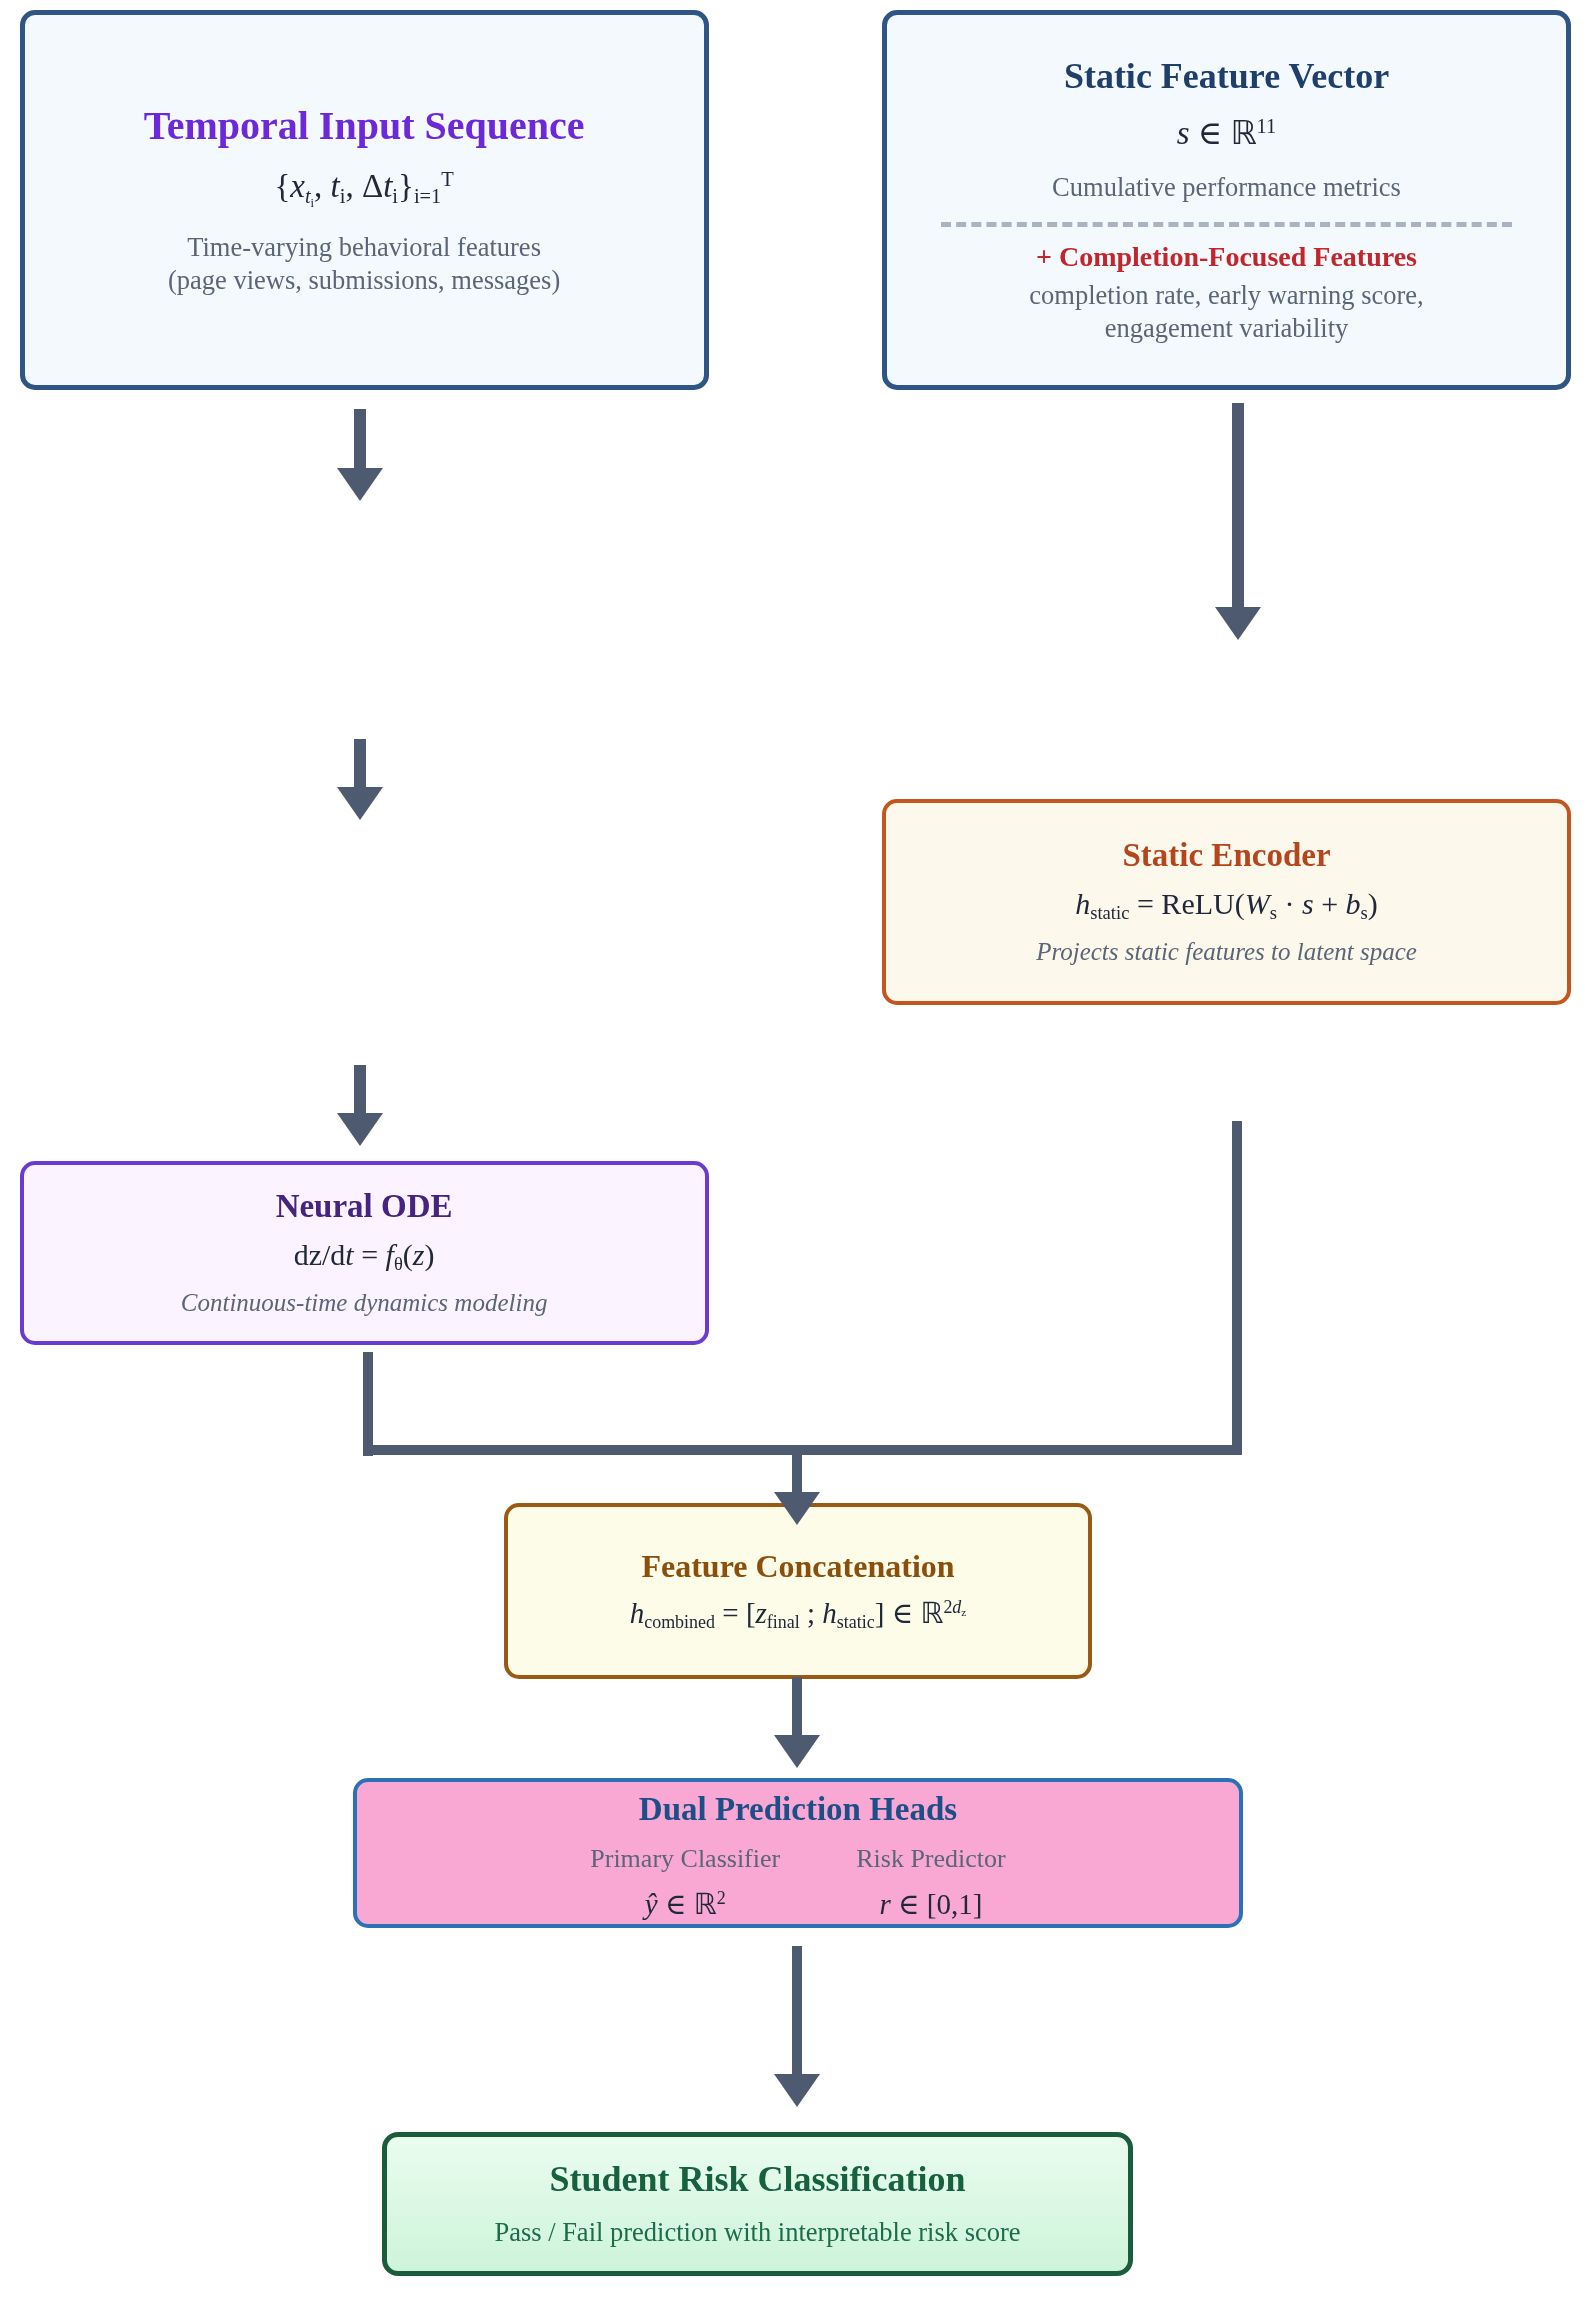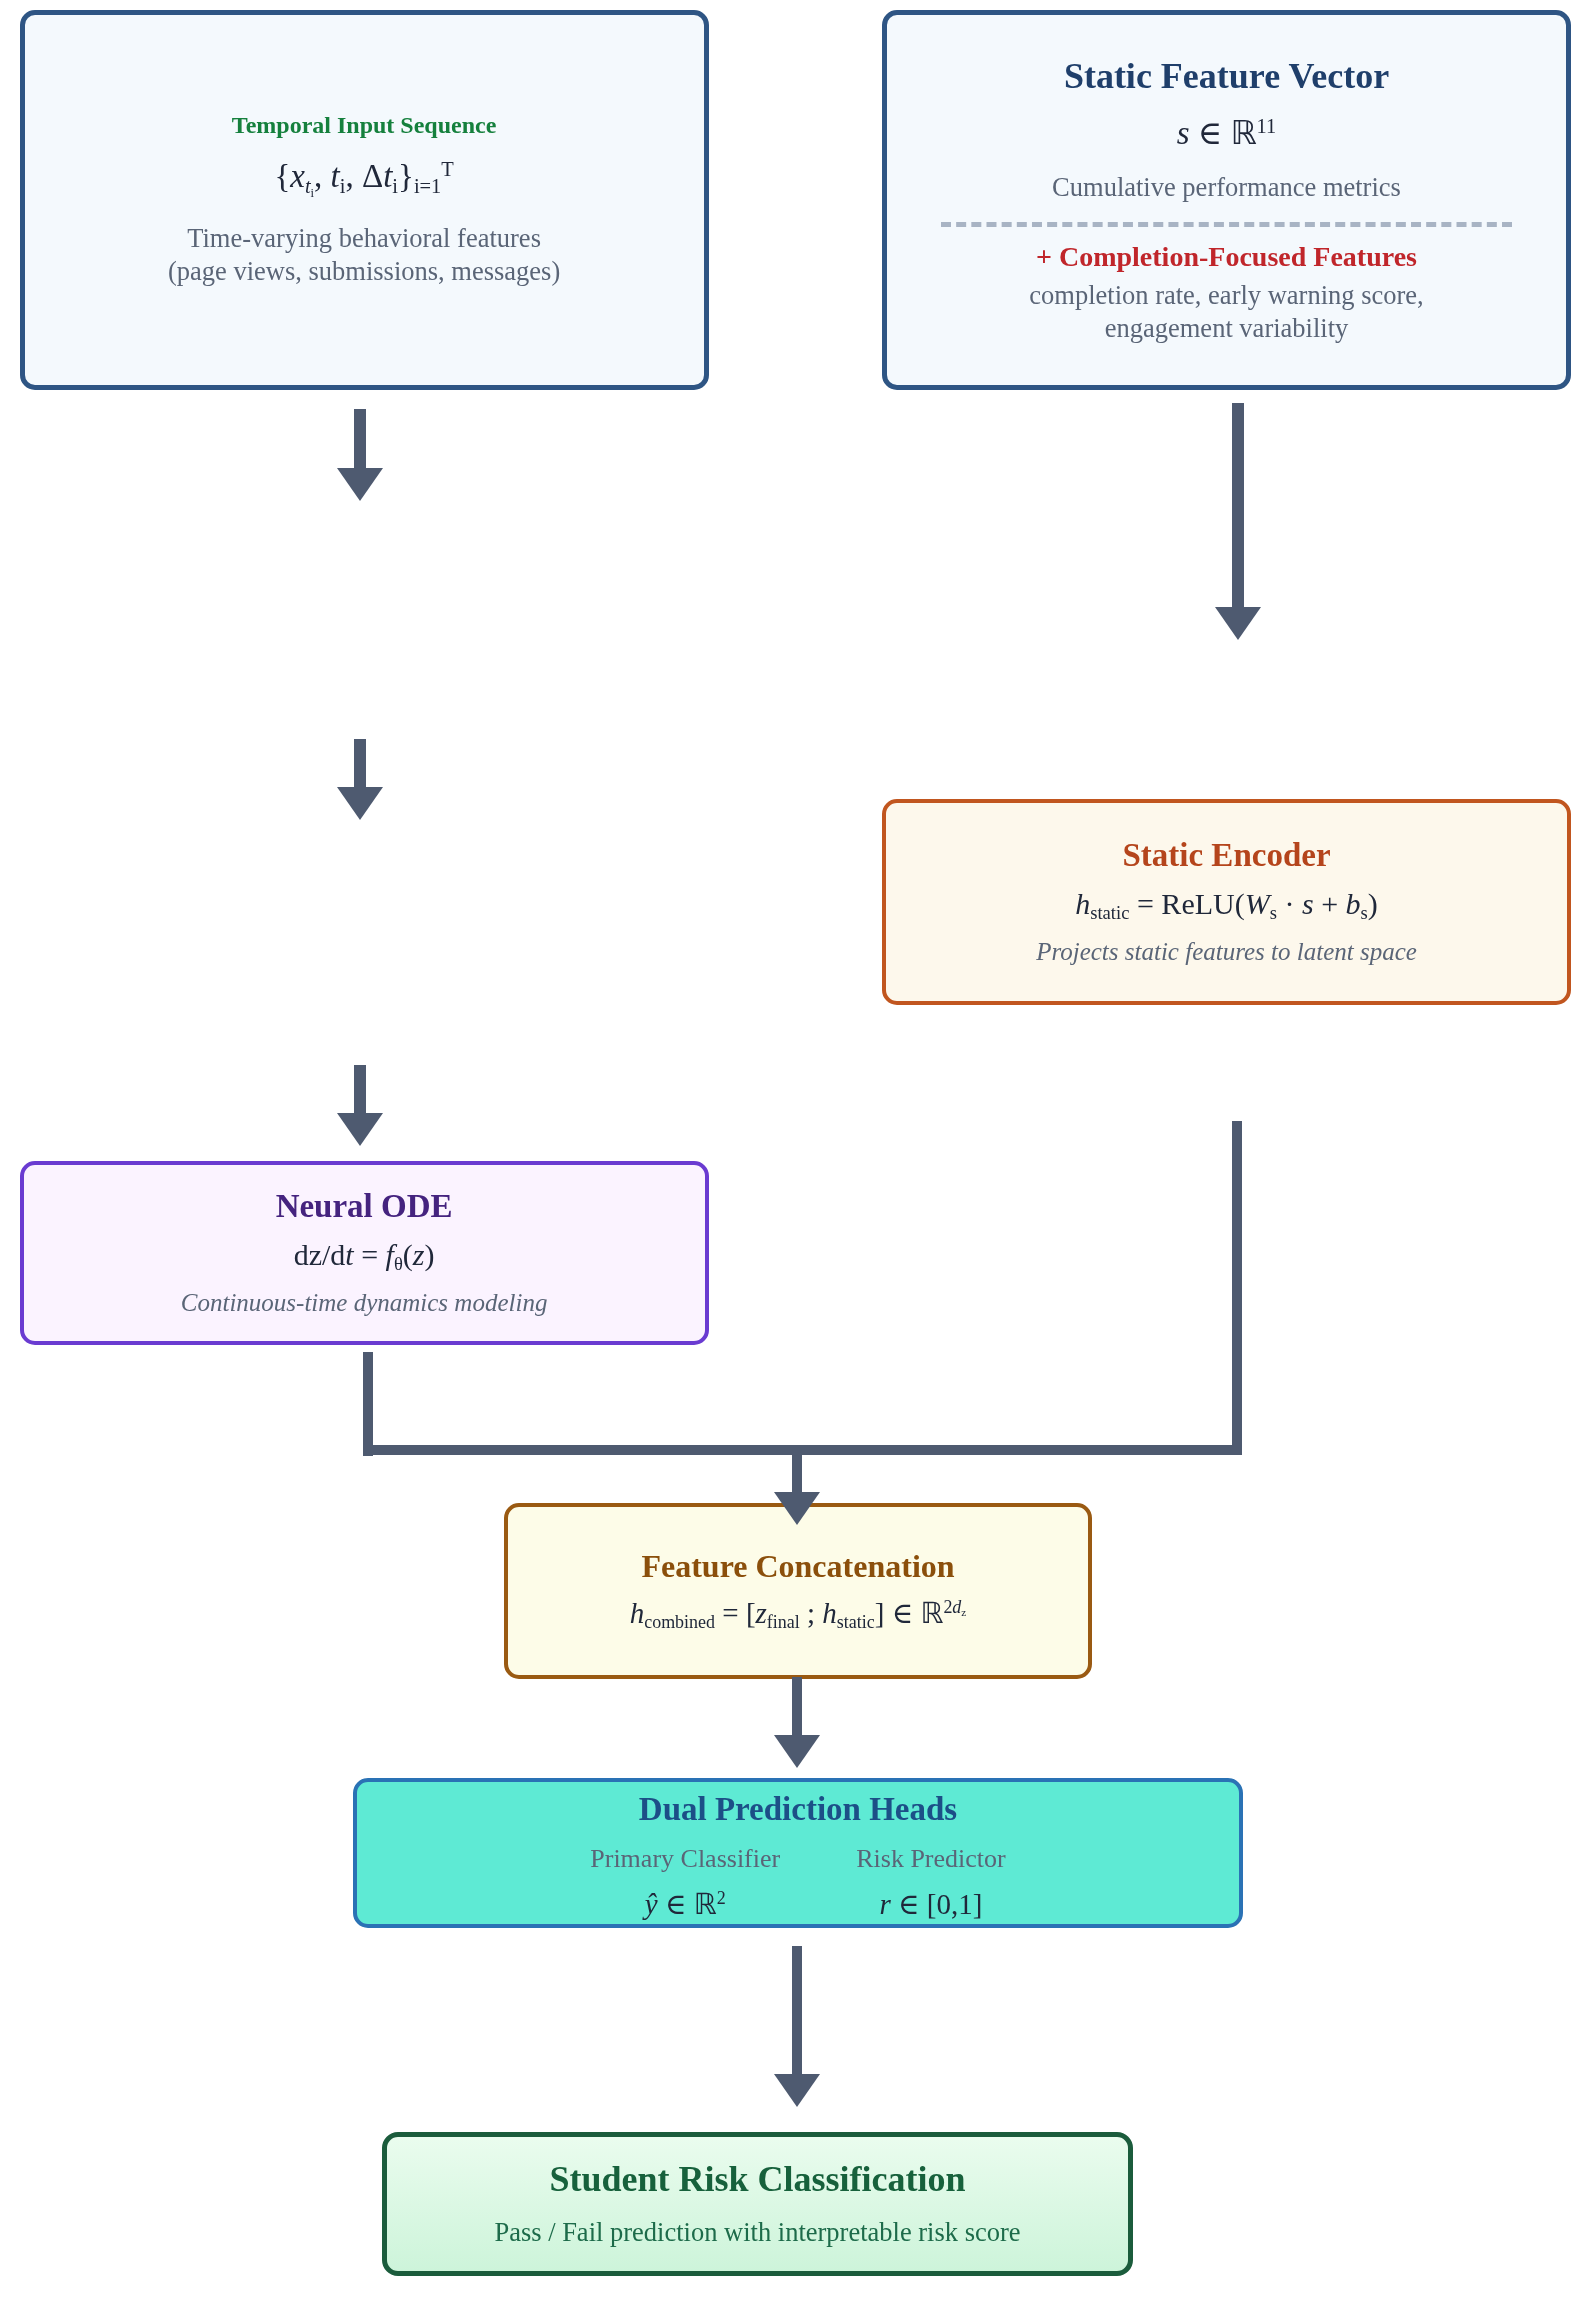--- a/index.html
+++ b/index.html
@@ -46,21 +46,21 @@
     color: #5a6577;
   }
   .node .caption.italic { font-style: italic; }
 
   
   #node-temporal-input {
     left: 19.6px;  top: 10.4px;  width: 689px; height: 380px;
     border: 5.2px solid #2e5584;
     background: #f4f9fd;
   }
-  #node-temporal-input .title { font-size: 24px; color: #15803d; margin-bottom: 17.3px; }
+  #node-temporal-input .title { font-size: 40px; color: #6d28d9; margin-bottom: 17.3px; }
   #node-temporal-input .formula { font-size: 33px; margin-bottom: 21px; }
   #node-temporal-input .caption { font-size: 26.5px; }
 
   #node-static-input {
     left: 882px; top: 10.4px;  width: 689px; height: 380px;
     border: 5.2px solid #2e5584;
     background: #f4f9fd;
   }
   #node-static-input .title { font-size: 36px; color: #1f3f6b; margin-bottom: 16px; }
   #node-static-input .formula { font-size: 33px; margin-bottom: 17.3px; }
@@ -115,21 +115,21 @@
     left: 504px; top: 1503px; width: 588px; height: 176px;
     border: 4.6px solid #9a5a12;
     background: #fdfce8;
   }
   #node-feature-concat .title { font-size: 32px; color: #8b4f0b; margin-bottom: 11.5px; }
   #node-feature-concat .formula { font-size: 29px; }
 
   #node-dual-heads {
     left: 353px; top: 1778px; width: 890px; height: 150px;
     border: 4.6px solid #2a72b5;
-    background: #5eead4;
+    background: #f9a8d4;
     padding-top: 15px;
   }
   #node-dual-heads .title { font-size: 33px; color: #1c4f87; margin-bottom: 15px; }
   #node-dual-heads .heads {
     display: flex;
     gap: 76px;
     justify-content: center;
     align-items: flex-start;
   }
   #node-dual-heads .head {

